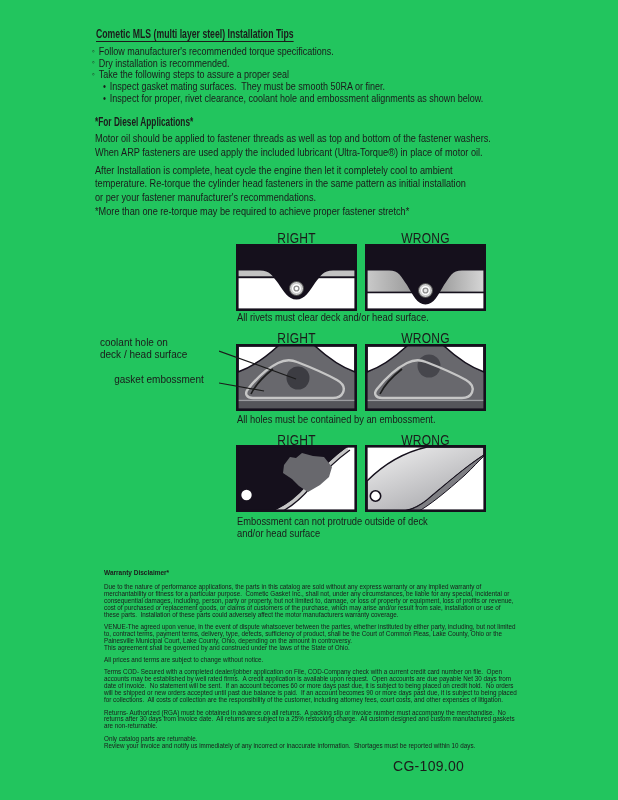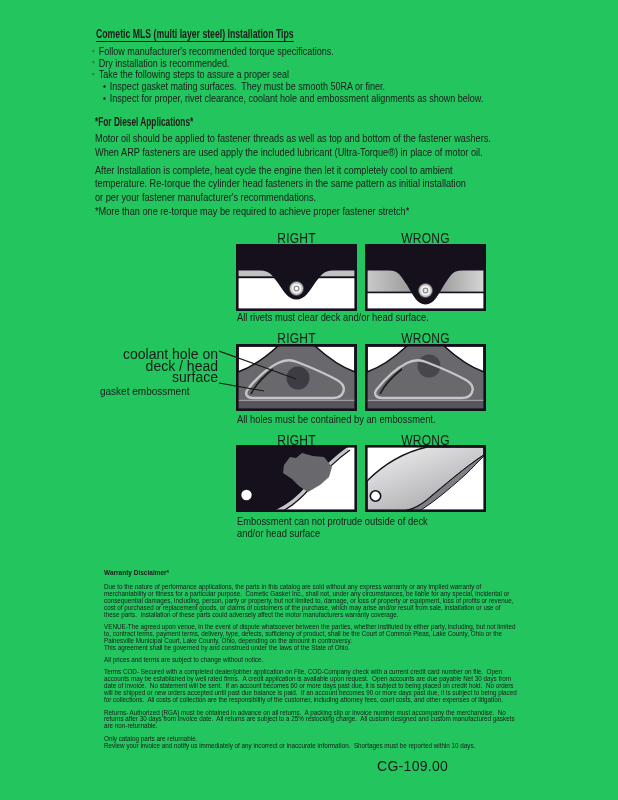--- a/index.html
+++ b/index.html
@@ -29,28 +29,28 @@
   #para1{left:95px;top:132px;}
   #para2{left:95px;top:163.5px;}
   #retorque-note{left:95px;top:205px;font-size:10.8px;white-space:nowrap;}
 
   .figlabel{width:121px;text-align:center;font-size:15px;letter-spacing:.3px;white-space:nowrap;}
   .figcaption{font-size:11px;line-height:11.6px;white-space:pre;}
   .figbox{width:121px;height:67px;}
   .col1{left:236px;} .col2{left:365px;}
   .cap{left:237px;}
 
-  #ann-block{left:100px;top:337px;width:118px;text-align:right;font-size:14px;line-height:11.6px;white-space:pre-line;margin-top:12px;}
-  #ann-block2{left:100px;top:374px;width:118px;text-align:left;font-size:10px;white-space:nowrap;margin-top:12px;}
+  #ann-block{left:100px;top:337px;width:118px;font-size:10px;line-height:11.6px;white-space:pre-line;}
+  #ann-block2{left:100px;top:374px;width:118px;text-align:center;font-size:10px;white-space:nowrap;}
   #leader-svg{left:219px;top:338px;z-index:5;}
 
   #warranty{left:104px;top:570px;width:413px;font-size:6.3px;line-height:6.9px;}
   #warranty .wh{font-weight:bold;margin:0 0 7px 0;font-size:6.5px;}
   #warranty p{margin:0 0 5.5px 0;}
-  #page-code{left:377px;top:758px;font-size:14px;letter-spacing:.3px;white-space:nowrap;}
+  #page-code{left:393px;top:758px;font-size:14px;letter-spacing:.3px;white-space:nowrap;}
 </style>
 </head>
 <body>
 
 <div id="page">
 
   <div id="title" class="abs sx68">Cometic MLS (multi layer steel) Installation Tips</div>
 
   <div id="bullets" class="abs sx85">
     <div class="b pre">Follow manufacturer's recommended torque specifications.</div>

